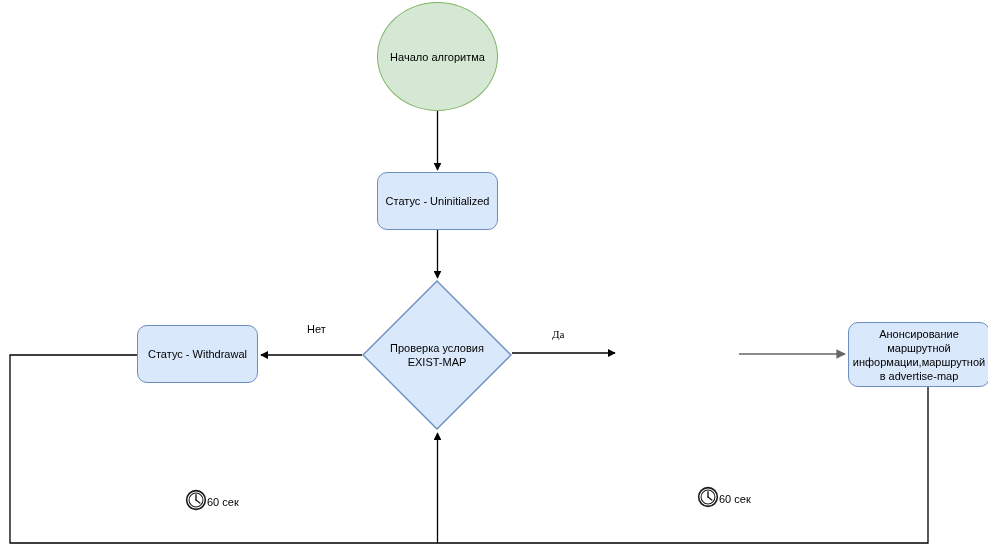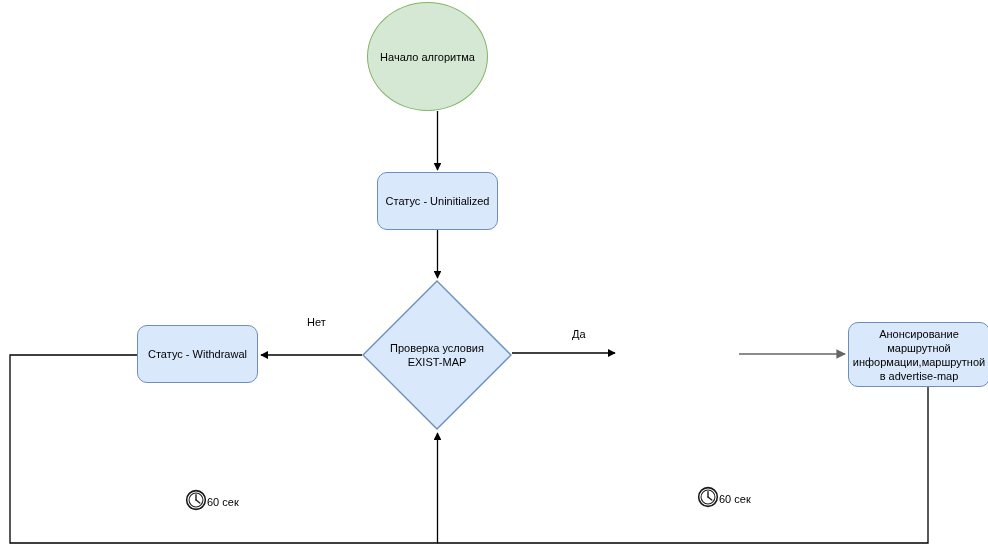--- a/index.html
+++ b/index.html
@@ -35,21 +35,21 @@
     justify-content: center;
     text-align: center;
     color: #000000;
     font-size: 11px;
     line-height: 14px;
     white-space: pre-line;
   }
 
   
   .node-start {
-    left: 367px;
+    left: 377px;
     top: 2px;
     width: 121px;
     height: 109px;
     border: 1px solid #82b366;
     background: #d5e8d4;
     border-radius: 50%;
   }
 
   
   .node-process {
@@ -104,22 +104,22 @@
   }
 
   
   .edge-label {
     position: absolute;
     font-size: 11px;
     line-height: 13px;
     color: #000000;
     white-space: nowrap;
   }
-  .label-no  { left: 307px; top: 316px; }
-  .label-yes { left: 572px; top: 328px; }
+  .label-no  { left: 307px; top: 323px; }
+  .label-yes { left: 552px; top: 328px; font-family: Liberation Serif, serif; }
 
   
   .timer {
     position: absolute;
     display: flex;
     flex-direction: row;
     align-items: center;
     color: #000000;
   }
   .timer-left  { left: 185px; top: 489px; width: 62px; }

